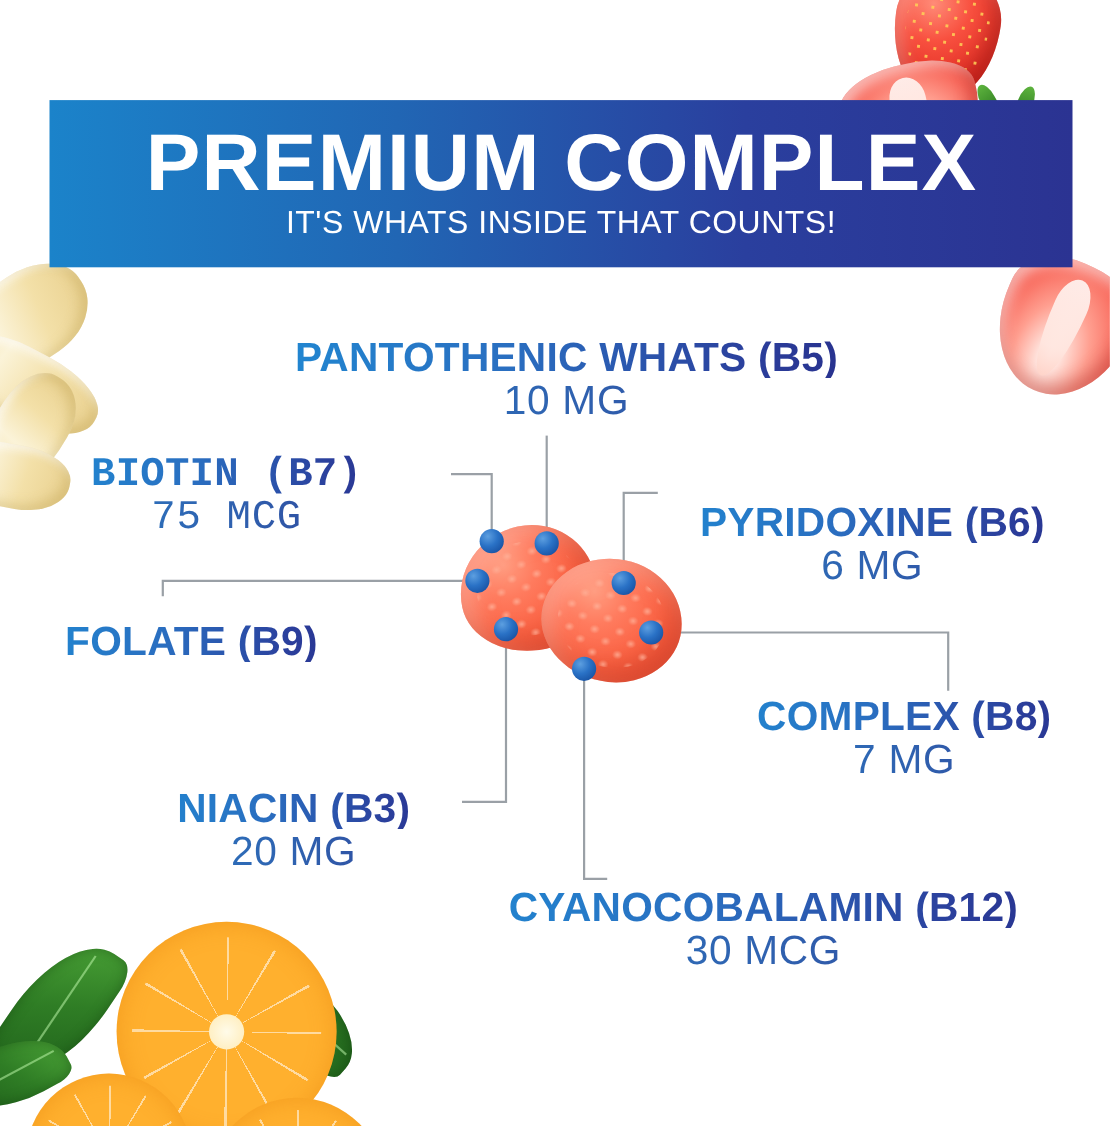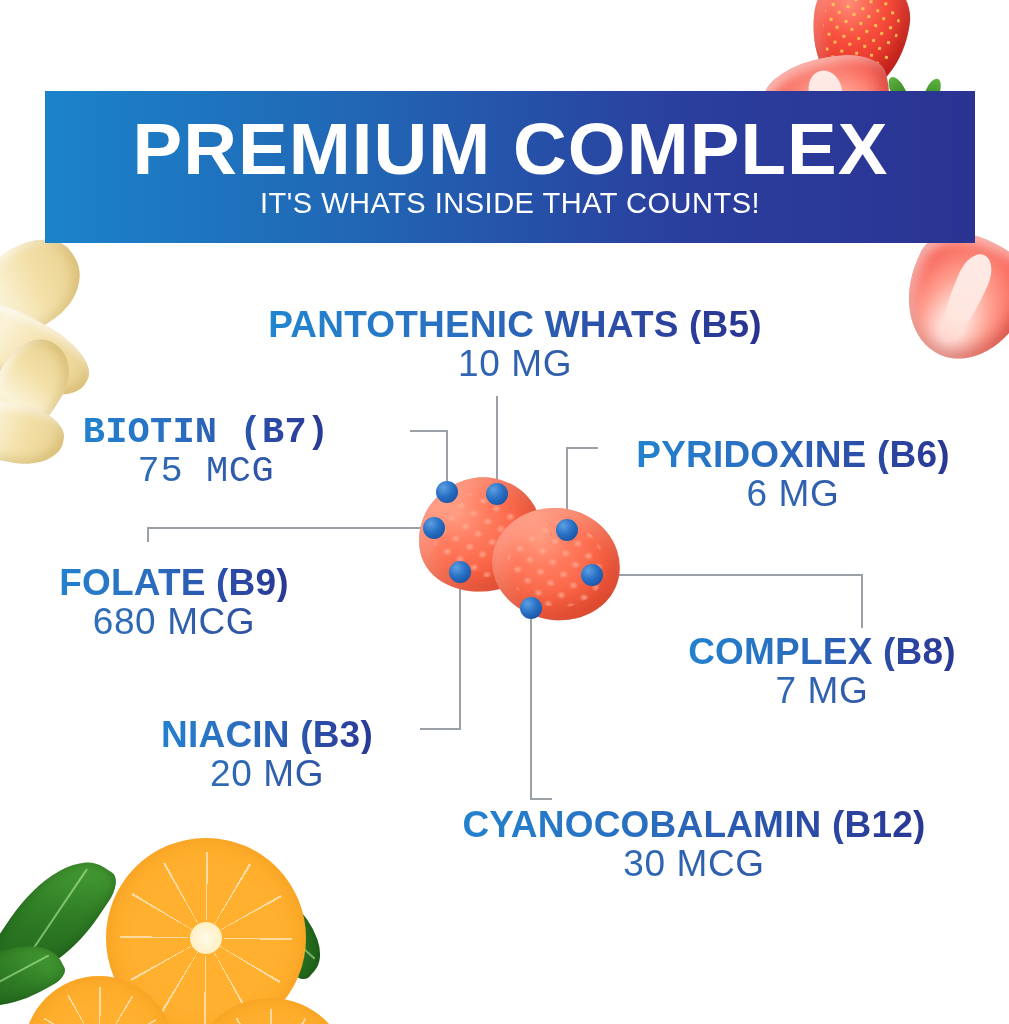--- a/index.html
+++ b/index.html
@@ -246,21 +246,21 @@
     -webkit-background-clip: text;
     background-clip: text;
     color: transparent;
     -webkit-text-fill-color: transparent;
   }
   .align-center { text-align: center; }
 
   
   #callout-b5  { left: 215px; top: 306px;  width: 600px; }
   #callout-b7  { left:  36px; top: 414px;  width: 340px; font-family: Liberation Mono, monospace; }
-  #callout-b6  { left: 578px; top: 436px;  width: 430px; }
+  #callout-b6  { left: 578px; top: 456px;  width: 430px; }
   #callout-b9  { left:  14px; top: 564px;  width: 320px; }
   #callout-b8  { left: 636px; top: 633px;  width: 372px; }
   #callout-b3  { left: 112px; top: 716px;  width: 310px; }
   #callout-b12 { left: 380px; top: 806px;  width: 628px; }
 
   #callout-b5 .dose,
   #callout-b12 .dose { text-align: center; }
 </style>
 </head>
 <body>
@@ -328,21 +328,20 @@
     <div class="dose">75 MCG</div>
   </div>
 
   <div class="callout align-center" id="callout-b6">
     <div class="name">PYRIDOXINE (B6)</div>
     <div class="dose">6 MG</div>
   </div>
 
   <div class="callout align-center" id="callout-b9">
     <div class="name">FOLATE (B9)</div>
-    <div class="dose">680 MCG</div>
   </div>
 
   <div class="callout align-center" id="callout-b8">
     <div class="name">COMPLEX (B8)</div>
     <div class="dose">7 MG</div>
   </div>
 
   <div class="callout align-center" id="callout-b3">
     <div class="name">NIACIN (B3)</div>
     <div class="dose">20 MG</div>

